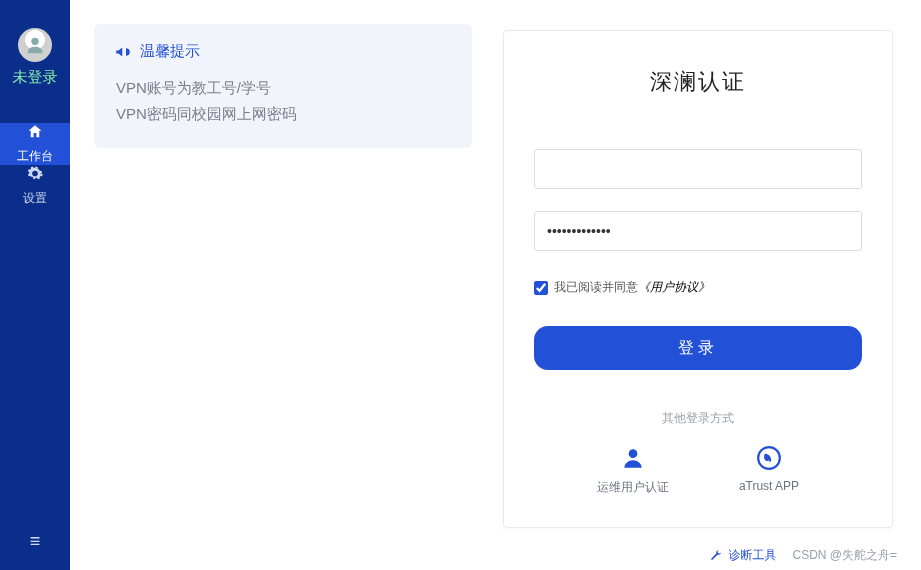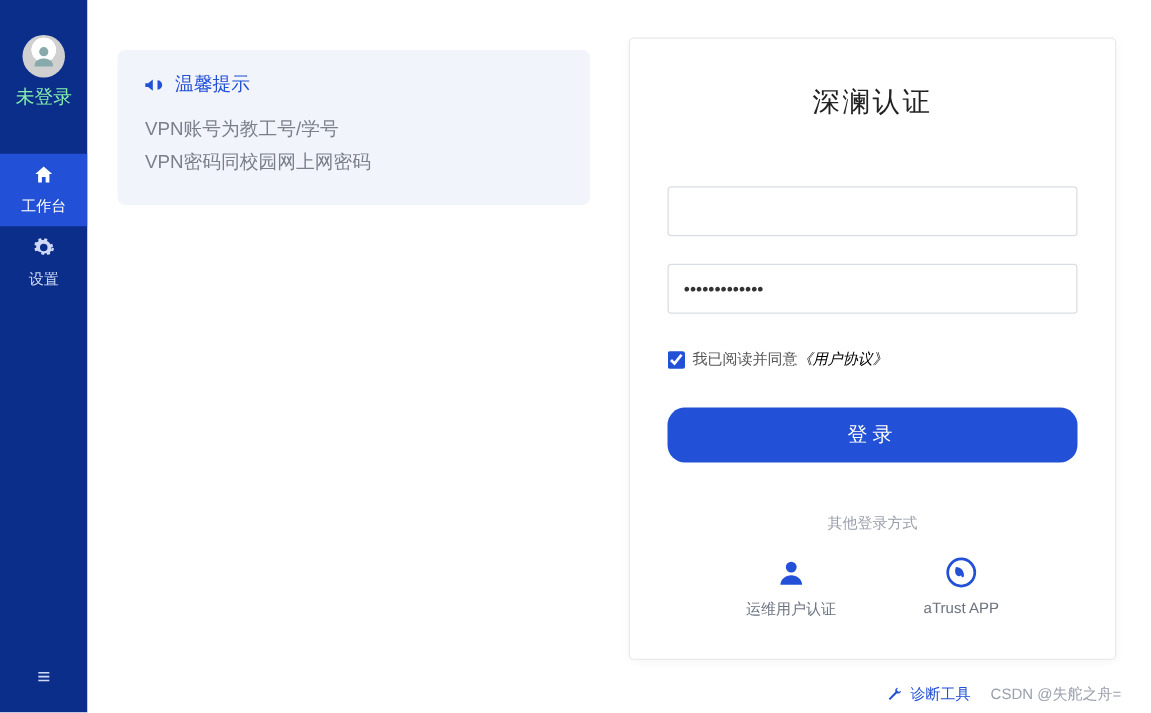--- a/index.html
+++ b/index.html
@@ -4,26 +4,26 @@
 <style>
 * { box-sizing: border-box; margin: 0; padding: 0; }
 body { font-family: "Microsoft YaHei", -apple-system, sans-serif; width: 921px; height: 570px; overflow: hidden; background: #fff; position: relative; }
 .titlebar { position: absolute; top: 0; right: 0; height: 28px; display: flex; align-items: center; gap: 14px; padding-right: 14px; color: #999; font-size: 14px; }
 .titlebar span { cursor: default; }
 .sidebar { position: absolute; left: 0; top: 0; width: 70px; height: 100%; background: #0b2e8a; display: flex; flex-direction: column; align-items: center; color: #cfd8f5; }
 .avatar { width: 34px; height: 34px; border-radius: 50%; background: radial-gradient(circle at 50% 35%, #fff 0 35%, #d0d0d0 36% 100%); margin-top: 28px; position: relative; display:flex;align-items:center;justify-content:center;}
 .avatar svg{width:22px;height:22px;fill:#8aa;}
 .sidebar-label { font-size: 15px; margin-top: 6px; color: #86efac; }
 .nav { margin-top: 36px; width: 100%; }
-.nav-item { width: 100%; height: 58px; display: flex; flex-direction: column; align-items: center; justify-content: center; font-size: 12px; color: #cfd8f5; cursor: pointer; gap: 8px; }
+.nav-item { width: 100%; height: 42px; display: flex; flex-direction: column; align-items: center; justify-content: center; font-size: 12px; color: #cfd8f5; cursor: pointer; gap: 8px; }
 .nav-item.active { background: #2250d6; color: #fff; }
 .nav-item svg { width: 18px; height: 18px; fill: currentColor; }
 .hamburger { position: absolute; bottom: 18px; font-size: 18px; color: #cfd8f5; cursor: pointer; }
 .main { position: absolute; left: 70px; top: 0; right: 0; bottom: 0; background: #fff; }
-.tip-card { position: absolute; left: 24px; top: 40px; width: 378px; background: #f1f4fa; border-radius: 6px; padding: 18px 20px 22px; }
+.tip-card { position: absolute; left: 24px; top: 24px; width: 378px; background: #f1f4fa; border-radius: 6px; padding: 18px 20px 22px; }
 .tip-header { display: flex; align-items: center; gap: 8px; color: #2250d6; font-size: 15px; font-weight: 500; margin-bottom: 14px; }
 .tip-header svg { width: 18px; height: 18px; fill: #2250d6; }
 .tip-body { color: #7a7f8a; font-size: 15px; line-height: 1.7; padding-left: 2px; }
 .login-card { position: absolute; right: 28px; top: 30px; width: 390px; height: 498px; background: #fff; border: 1px solid #eaeaea; border-radius: 4px; box-shadow: 0 2px 8px rgba(0,0,0,0.03); padding: 36px 30px 0; display: flex; flex-direction: column; align-items: center; }
 .login-title { font-size: 22px; color: #222; text-align: center; margin-bottom: 52px; letter-spacing: 2px; }
 .input { width: 100%; height: 40px; border: 1px solid #d9dde3; border-radius: 3px; padding: 0 12px; font-size: 14px; margin-bottom: 22px; color:#333; }
 .input.blur { color: transparent; text-shadow: 0 0 6px rgba(100,100,100,0.6); }
 .input::placeholder{color:#bbb;}
 .agree { width: 100%; display: flex; align-items: center; font-size: 12px; color: #555; margin-top: 6px; margin-bottom: 30px; }
 .agree input { accent-color: #2250d6; width: 14px; height: 14px; margin-right: 6px; }

